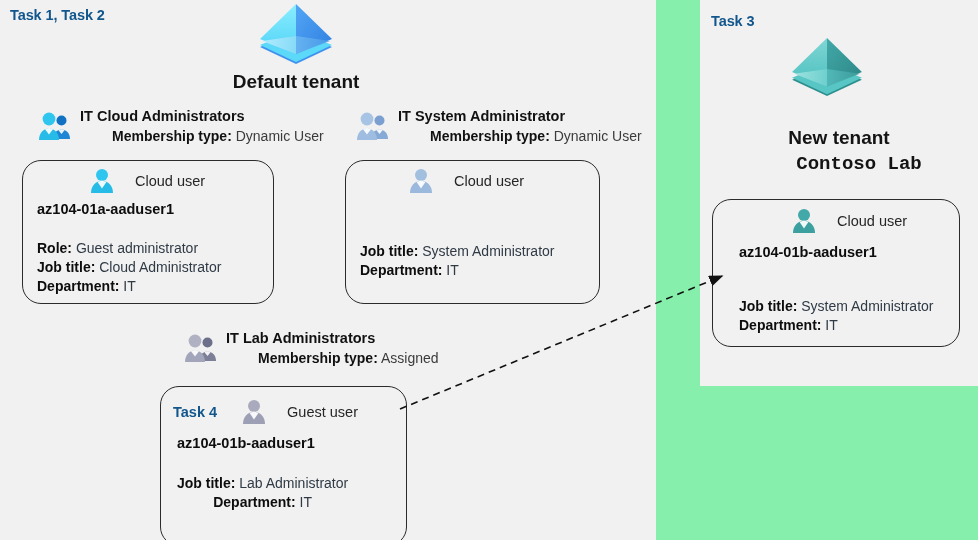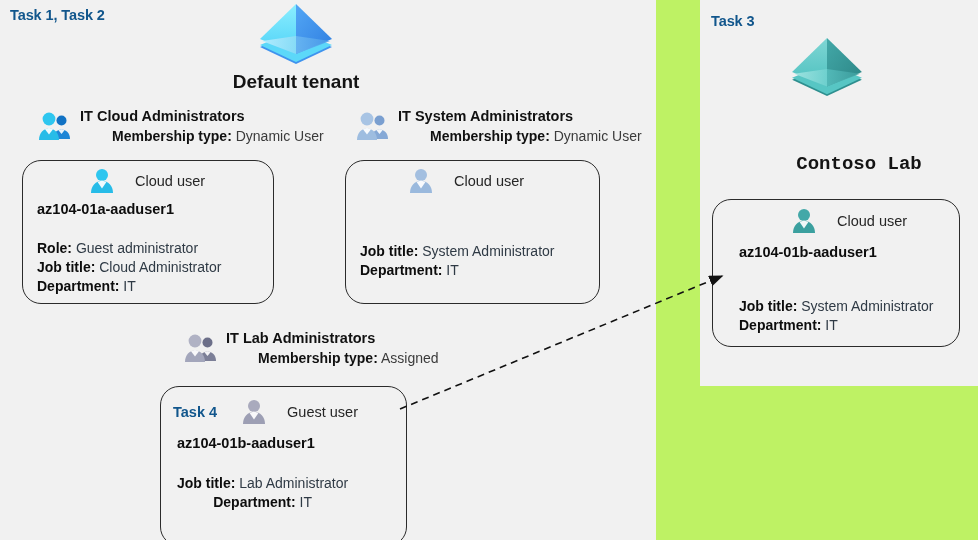--- a/index.html
+++ b/index.html
@@ -4,21 +4,21 @@
 <style>
   html, body {
     margin: 0;
     padding: 0;
     background: #ffffff;
   }
   #canvas {
     position: relative;
     width: 978px;
     height: 540px;
-    background: #bef264;
+    background: #86efac;
     font-family: "Liberation Sans", sans-serif;
     overflow: hidden;
   }
   .panel {
     position: absolute;
     background: #f1f1f1;
   }
   #panel-left  { left: 0px;   top: 0px; width: 656px; height: 540px; }
   #panel-right { left: 700px; top: 0px; width: 278px; height: 386px; }
 
@@ -203,21 +203,21 @@
     <div class="group-icon">
       <svg width="36" height="30" viewBox="0 0 36 30">
         <circle cx="23.5" cy="8.5" r="5" fill="#7a9fd0"></circle>
         <path d="M15 27c0-6 4-9.5 8.5-9.5S32 21 32 27z" fill="#86a9d6"></path>
         <path d="M20.5 18.2 23.5 22l3-3.8-3-1z" fill="#ffffff" opacity="0.9"></path>
         <circle cx="11" cy="7" r="6.4" fill="#a8c4e4"></circle>
         <path d="M1 28c0-7.2 4.6-11.6 10-11.6S21 20.8 21 28z" fill="#9ebde0"></path>
         <path d="M7 17.2 11 22.6l4-5.4-4-1.2z" fill="#ffffff" opacity="0.92"></path>
       </svg>
     </div>
-    <div class="group-name">IT System Administrators</div>
+    <div class="group-name">IT System Administrator</div>
     <div class="group-meta">
       <b>Membership type:</b>
       <span>Dynamic User</span>
     </div>
   </div>
 
   <div class="card" style="left:345px; top:160px; width:255px; height:144px;">
     <div class="card-head" style="left:62px; top:7px;">
       <span class="usr-icon">
         <svg width="26" height="26" viewBox="0 0 26 26">
@@ -306,20 +306,21 @@
         </linearGradient>
       </defs>
       <polygon points="38,30 74,45 38,62 2,45" fill="#2e8f8f"></polygon>
       <polygon points="38,28 74,43 38,60 2,43" fill="#57c6c4"></polygon>
       <polygon points="38,2 38,52 2,37" fill="url(#ntL)"></polygon>
       <polygon points="38,2 38,52 74,37" fill="url(#ntR)"></polygon>
       <polygon points="38,34 38,52 4,39" fill="url(#ntBL)" opacity="0.85"></polygon>
       <polygon points="38,34 38,52 72,39" fill="url(#ntBR)" opacity="0.85"></polygon>
     </svg>
   </div>
+  <div class="tenant-title" style="left:710px; top:127px; width:258px;">New  tenant</div>
   <div class="tenant-title" style="left:730px; top:153px; width:258px;font-family:Liberation Mono, monospace;">Contoso Lab</div>
 
   <div class="card" style="left:712px; top:199px; width:248px; height:148px;">
     <div class="card-head" style="left:78px; top:8px;">
       <span class="usr-icon">
         <svg width="26" height="26" viewBox="0 0 26 26">
           <circle cx="13" cy="7" r="6" fill="#43a8a8"></circle>
           <path d="M2 25c0-7.4 4.9-11.9 11-11.9S24 17.6 24 25z" fill="#3ba09f"></path>
           <path d="M8.6 14 13 20.6 17.4 14 13 12.6z" fill="#ffffff" opacity="0.93"></path>
         </svg>

